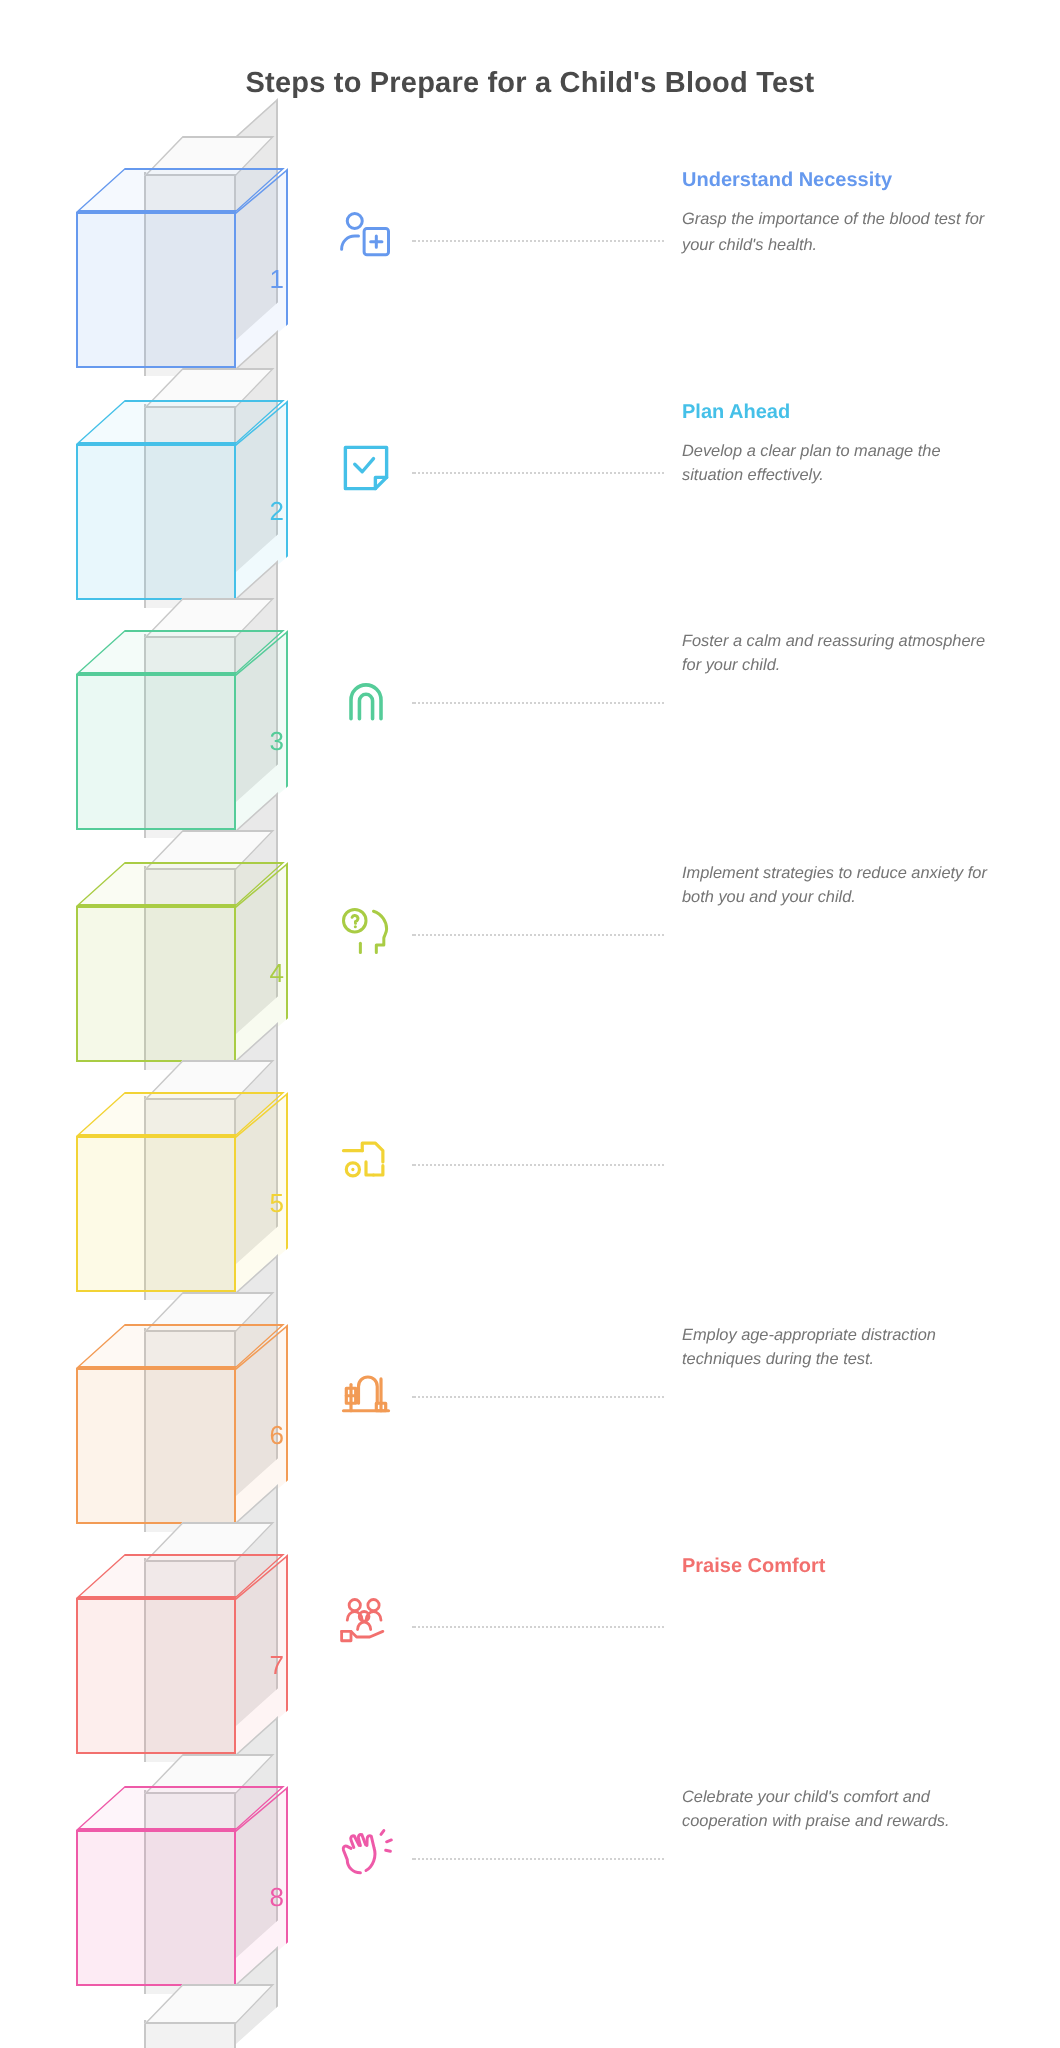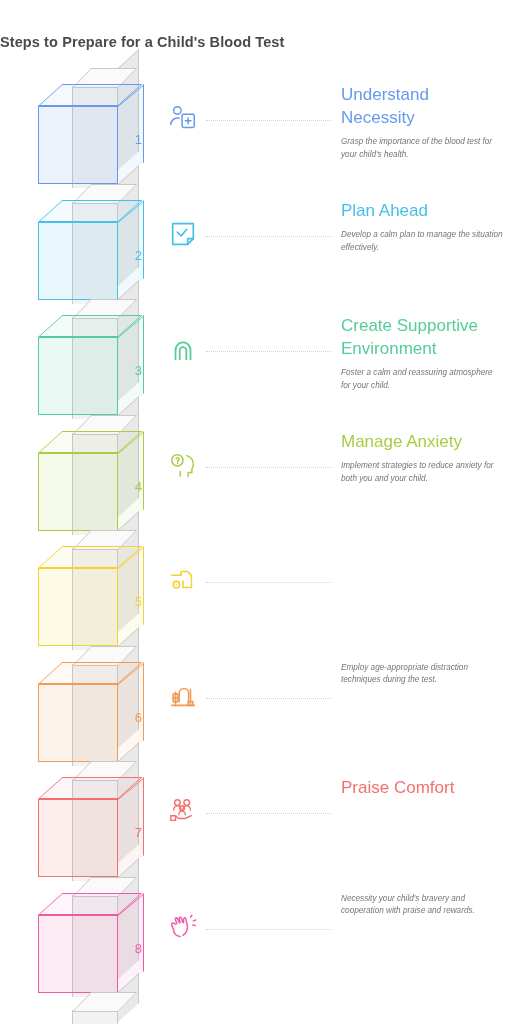--- a/index.html
+++ b/index.html
@@ -4,21 +4,21 @@
 <style>
   * { margin:0; padding:0; box-sizing:border-box; }
   body {
     width:530px; height:1024px;
     background:#ffffff;
     font-family:"Liberation Sans", sans-serif;
     overflow:hidden;
     position:relative;
   }
   #page-title {
-    text-align:left;
+    text-align:center;
     font-size:14.5px;
     font-weight:bold;
     color:#4a4a4a;
     letter-spacing:.1px;
     padding-top:34px;
   }
   #infographic {
     position:absolute;
     top:72px; left:0;
     width:530px; height:950px;
@@ -97,21 +97,21 @@
   .icon-box {
     position:absolute; left:163px; top:26px;
     width:40px; height:40px;
     display:flex; align-items:center; justify-content:center;
   }
   .icon-box svg { width:30px; height:30px; display:block; }
 
   
   .txt { position:absolute; left:341px; top:12px; width:162px; }
   .txt h3 {
-    font-size:17px; font-weight:normal;
+    font-size:10px; font-weight:bold;
     color:var(--c); line-height:1.33;
     margin-bottom:7px;
   }
   .txt p {
     font-size:8.2px; color:#757575;
     line-height:1.52;
     font-style:italic;
   }
 </style>
 </head>
@@ -161,21 +161,21 @@
       <div class="icon-box" style="color:#45c0e8">
         <svg viewBox="0 0 32 32" fill="none" stroke="currentColor" stroke-width="1.8" stroke-linecap="round" stroke-linejoin="round">
           <path d="M5 5h22v16l-6 6H5z"></path>
           <path d="M21 27v-6h6"></path>
           <path d="M10 14l4 4 6-7"></path>
         </svg>
       </div>
       <div class="dots"></div>
       <div class="txt">
         <h3>Plan Ahead</h3>
-        <p>Develop a calm plan to manage the situation effectively.</p>
+        <p>Develop a clear plan to manage the situation effectively.</p>
       </div>
     </div>
     <div class="step-row" style="top: 231px; --c: #55cc99;">
       <div class="col-seg">
         <div class="col-front"></div>
         <div class="col-topside"></div>
         <div class="col-top"></div>
       </div>
       <div class="cube" style="--fill:#55cc991f;--fill2:#55cc9914;--fill3:#55cc9910">
         <div class="cube-right"></div>
@@ -184,21 +184,20 @@
         <div class="cube-num">3</div>
       </div>
       <div class="icon-box" style="color:#55cc99">
         <svg viewBox="0 0 32 32" fill="none" stroke="currentColor" stroke-width="1.9" stroke-linecap="round" stroke-linejoin="round">
           <path d="M8 27V17a8 8 0 0 1 16 0v10"></path>
           <path d="M12.5 27v-9.5a3.5 3.5 0 0 1 7 0V27"></path>
         </svg>
       </div>
       <div class="dots"></div>
       <div class="txt">
-        <h3>Create Supportive Environment</h3>
         <p>Foster a calm and reassuring atmosphere for your child.</p>
       </div>
     </div>
     <div class="step-row" style="top: 346.5px; --c: #a9cc44;">
       <div class="col-seg">
         <div class="col-front"></div>
         <div class="col-topside"></div>
         <div class="col-top"></div>
       </div>
       <div class="cube" style="--fill:#a9cc441f;--fill2:#a9cc4414;--fill3:#a9cc4410">
@@ -211,21 +210,20 @@
         <svg viewBox="0 0 32 32" fill="none" stroke="currentColor" stroke-width="1.6" stroke-linecap="round" stroke-linejoin="round">
           <path d="M20 6c4.5 1.5 7 5.5 7 9.5 0 2.5-1.5 3.5-1.5 5V24h-4v4"></path>
           <path d="M13 28v-5"></path>
           <circle cx="10" cy="11" r="6"></circle>
           <path d="M8.6 9.2a1.6 1.6 0 1 1 1.8 2.2v1"></path>
           <path d="M10.3 14.2v.1"></path>
         </svg>
       </div>
       <div class="dots"></div>
       <div class="txt">
-        <h3>Manage Anxiety</h3>
         <p>Implement strategies to reduce anxiety for both you and your child.</p>
       </div>
     </div>
     <div class="step-row" style="top: 462px; --c: #f2d335;">
       <div class="col-seg">
         <div class="col-front"></div>
         <div class="col-topside"></div>
         <div class="col-top"></div>
       </div>
       <div class="cube" style="--fill:#f2d3351f;--fill2:#f2d33514;--fill3:#f2d33510">
@@ -319,21 +317,21 @@
         <svg viewBox="0 0 32 32" fill="none" stroke="currentColor" stroke-width="1.6" stroke-linecap="round" stroke-linejoin="round">
           <path d="M13 26c-4 0-7-3-7-7l-2-5c-.5-1.4.4-2.6 1.7-2.2L8 13"></path>
           <path d="M9.5 12.5 8 8.5c-.5-1.4.4-2.6 1.7-2.2l2.6 5"></path>
           <path d="M13 11.5 12 7.7c-.4-1.4.6-2.5 1.8-2l2 5.3"></path>
           <path d="M16.5 11.5 16.6 8c0-1.4 1.2-2.2 2.2-1.5l1.5 6.3c1.5 4.5-.6 10-4.3 12"></path>
           <path d="M24 5.5l1.5-2M27 9.5l2.5-1M26.5 14l2.5.5"></path>
         </svg>
       </div>
       <div class="dots"></div>
       <div class="txt">
-        <p>Necessity your child's bravery and cooperation with praise and rewards.</p>
+        <p>Celebrate your child's comfort and cooperation with praise and rewards.</p>
       </div>
     </div>
     <div class="col-seg" style="top: 924px; height: 44px;">
       <div class="col-front" style="height:30px"></div>
       <div class="col-topside" style="height:30px"></div>
       <div class="col-top"></div>
     </div>
   </div>
 
 </body></html>

